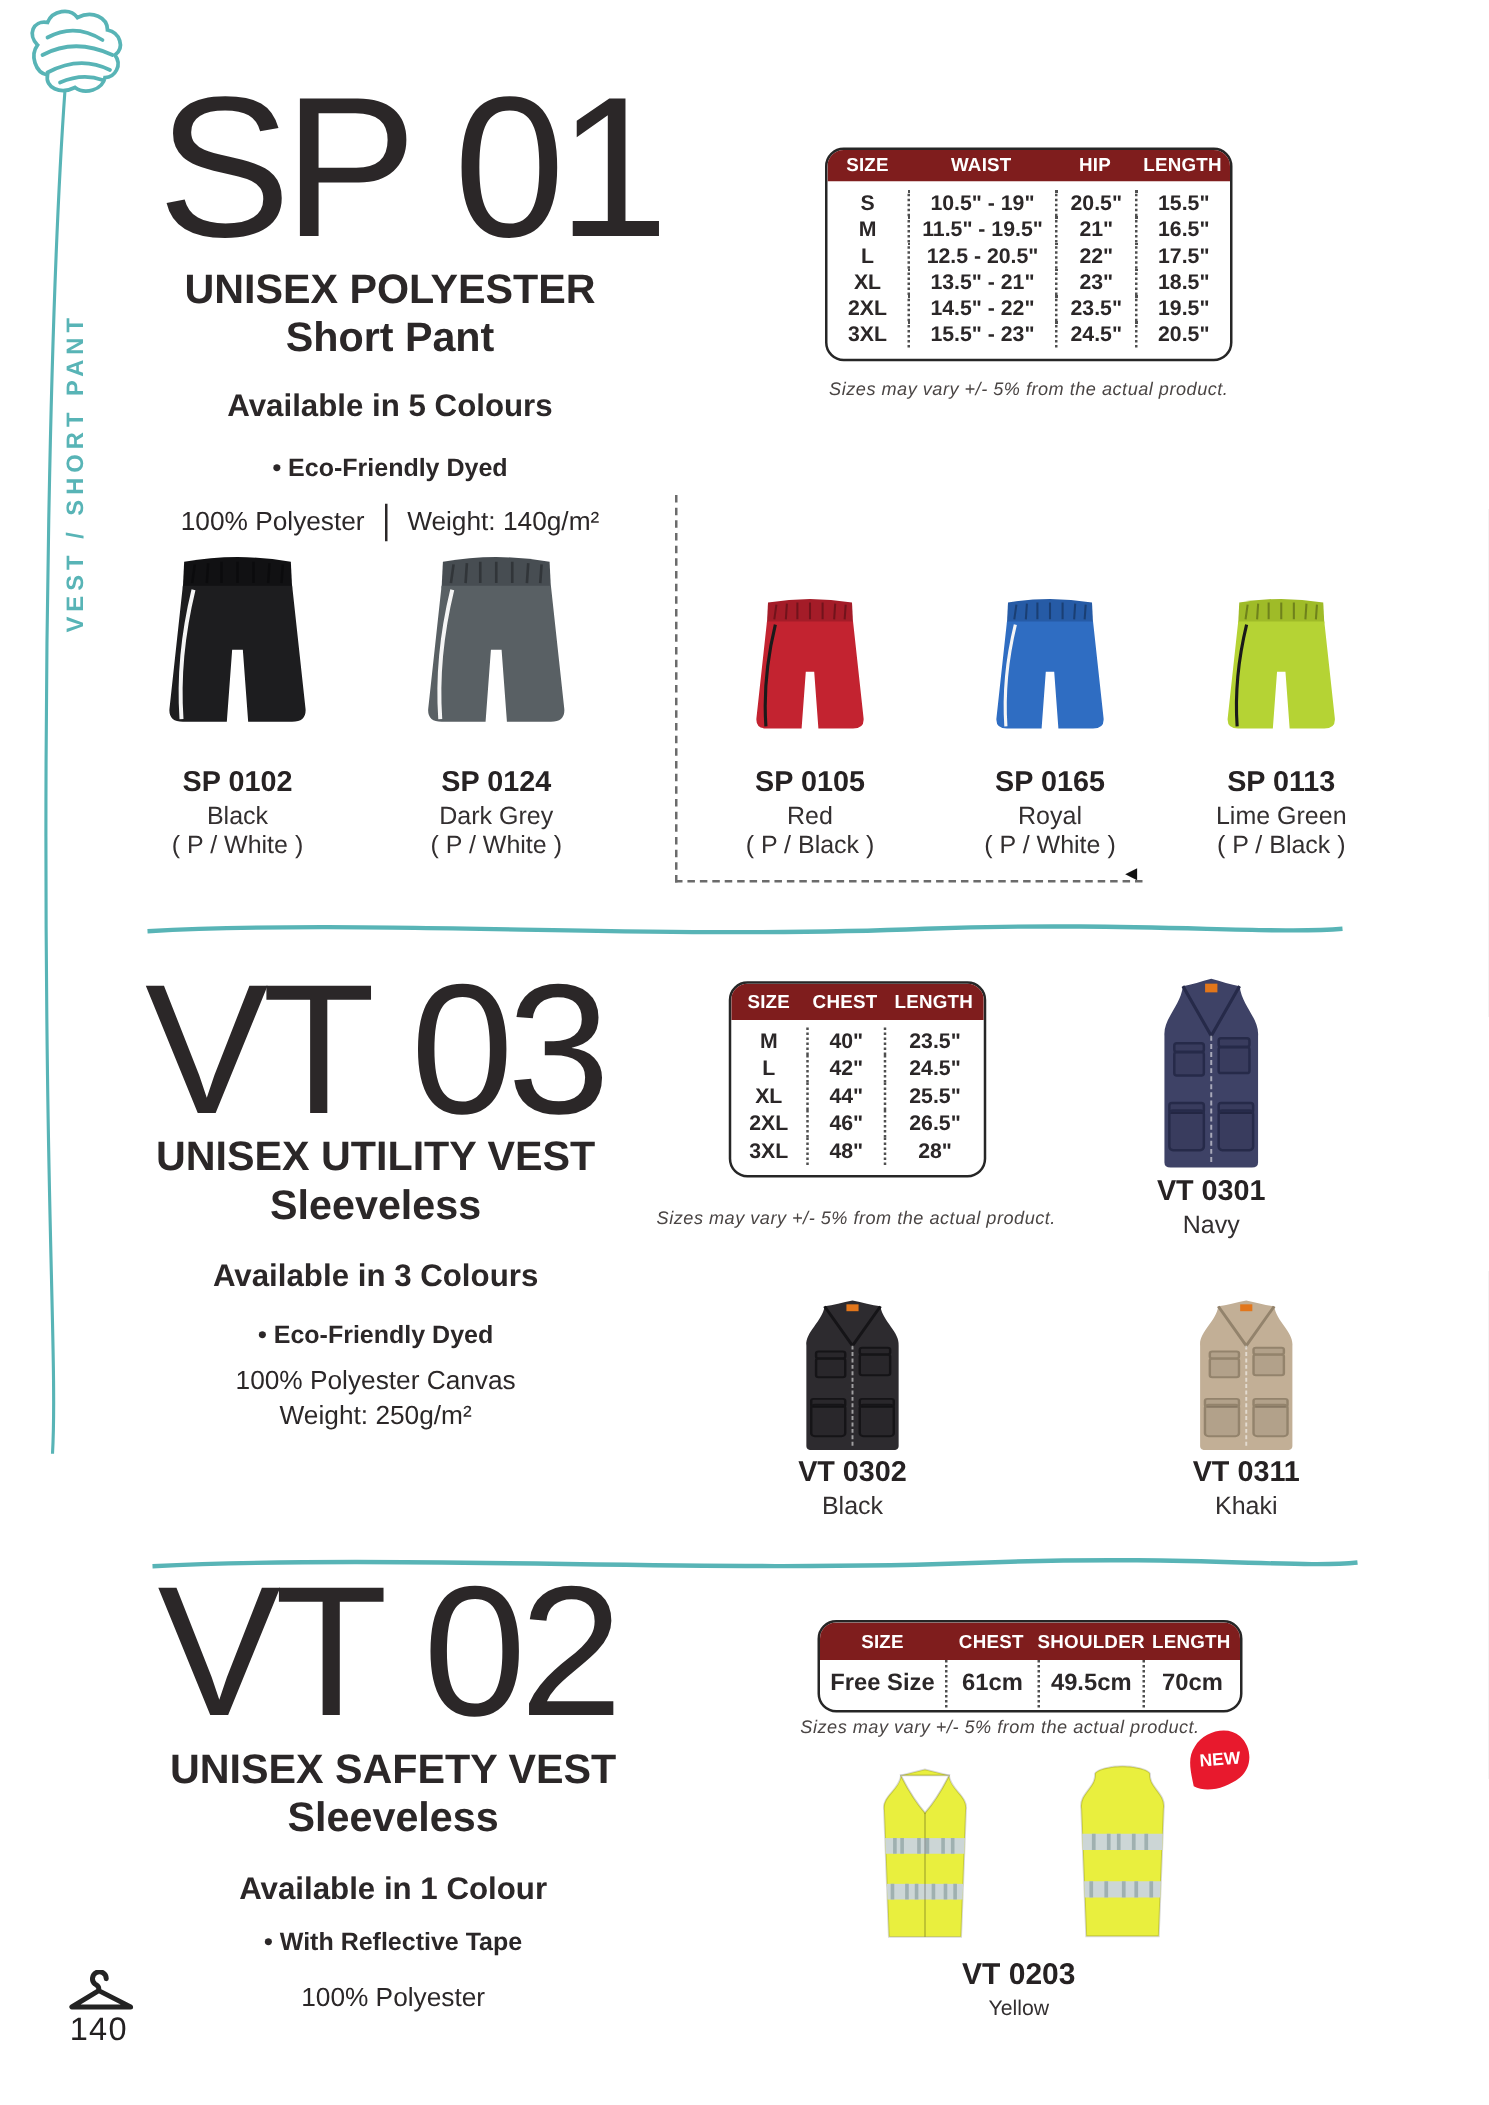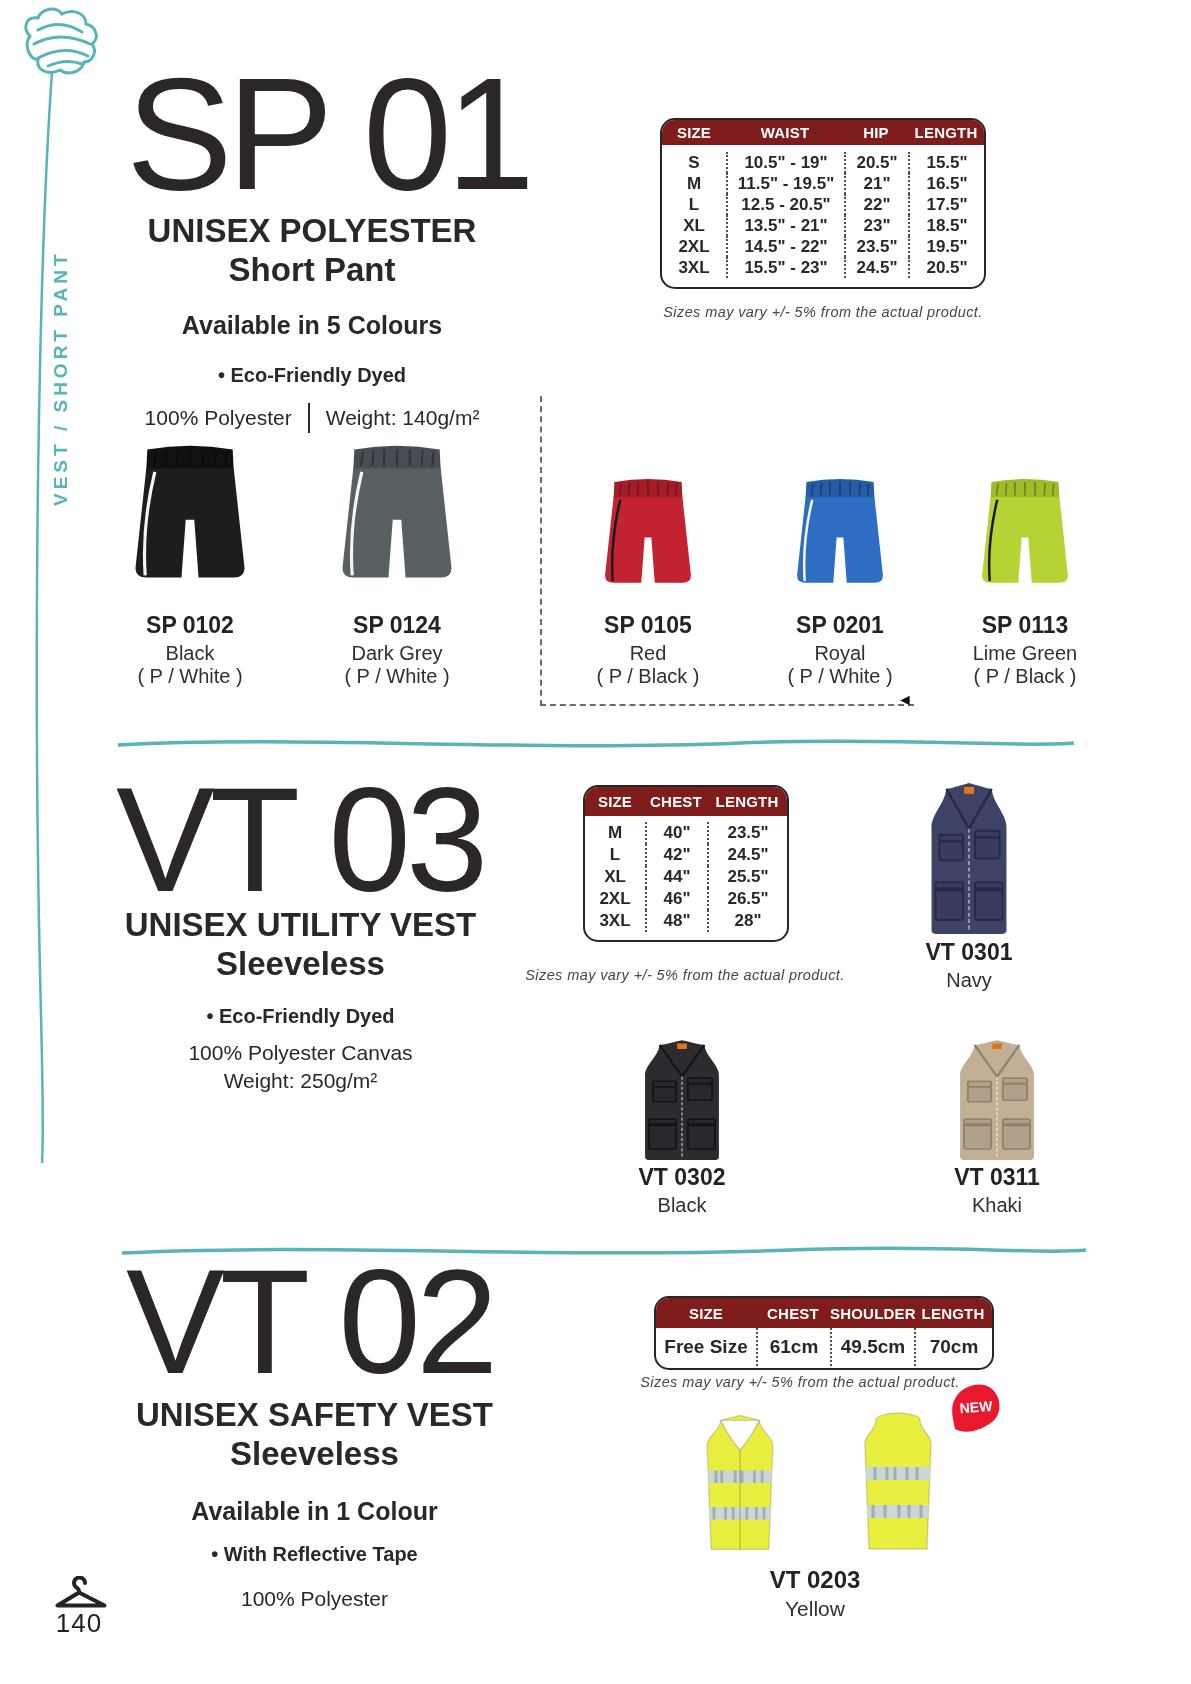--- a/index.html
+++ b/index.html
@@ -98,21 +98,21 @@
   .vzip{stroke:rgba(255,255,255,0.55);stroke-width:1.6;stroke-dasharray:4 2.5;fill:none;}
   .vpockets rect{fill:rgba(0,0,0,0.08);stroke-width:2;}
   .sbody{stroke:rgba(0,0,0,0.15);stroke-width:1.5;}
   .sneck{stroke:rgba(0,0,0,0.18);stroke-width:1.5;}
   .sseam{stroke:rgba(0,0,0,0.2);stroke-width:1.5;fill:none;}
   .ticks{stroke:#9fb0b0;stroke-width:3;fill:none;}
 
   
   .vt02-label{position:absolute;left:715px;top:1566px;width:200px;text-align:center;}
   .vt02-label .pcode{font-size:24px;}
-  .vt02-label .pcolor{font-size:21px;}
+  .vt02-label .pcolor{font-size:17px;}
   .new-badge{position:absolute;left:950px;top:1382px;}
 
   
   .hanger{position:absolute;left:54px;top:1576px;}
   .page-num{position:absolute;left:46px;top:1608px;width:66px;text-align:center;
             font-size:26px;color:#232021;letter-spacing:1px;}
 </style>
 </head>
 <body>
 
@@ -227,21 +227,21 @@
 
   <div class="product shorts-row" style="left:755px;">
     <div class="pimg">
       <svg width="104" height="126" viewBox="0 0 120 150">
         <path d="M20,6 Q60,-1 100,6 L101,26 L19,26 Z" fill="#265ba6"></path>
         <path class="band-ribs" d="M28,8 L26,22 M38,7 L37,22 M48,6 L48,22 M60,6 L60,22 M72,6 L72,22 M84,7 L83,22 M94,8 L93,22"></path>
         <path d="M19,24 L9,116 Q8,126 19,126 L52,126 L56,72 L64,72 L68,126 L101,126 Q112,126 111,116 L101,24 Z" fill="#2f6dc2"></path>
         <path class="piping" d="M27,27 C19,60 16,95 18,124" stroke="#f5f5f5"></path>
       </svg>
     </div>
-    <div class="pcode">SP 0201</div>
+    <div class="pcode">SP 0165</div>
     <div class="pcolor">Royal</div>
     <div class="pvariant">( P / White )</div>
   </div>
 
   <div class="product shorts-row" style="left:940px;">
     <div class="pimg">
       <svg width="104" height="126" viewBox="0 0 120 150">
         <path d="M20,6 Q60,-1 100,6 L101,26 L19,26 Z" fill="#9fbb28"></path>
         <path class="band-ribs" d="M28,8 L26,22 M38,7 L37,22 M48,6 L48,22 M60,6 L60,22 M72,6 L72,22 M84,7 L83,22 M94,8 L93,22"></path>
         <path d="M19,24 L9,116 Q8,126 19,126 L52,126 L56,72 L64,72 L68,126 L101,126 Q112,126 111,116 L101,24 Z" fill="#b5d334"></path>
@@ -251,20 +251,21 @@
     <div class="pcode">SP 0113</div>
     <div class="pcolor">Lime Green</div>
     <div class="pvariant">( P / Black )</div>
   </div>
 
   <div class="big-code" id="vt03-code">VT 03</div>
 
   <div class="info-col" id="col-vt03">
     <div class="ttl">UNISEX UTILITY VEST</div>
     <div class="ttl">Sleeveless</div>
+    <div class="avail">Available in 3 Colours</div>
     <div class="feat">• Eco-Friendly Dyed</div>
     <div class="spec">100% Polyester Canvas</div>
     <div class="spec spec2">Weight: 250g/m²</div>
   </div>
 
   <div class="size-table t2" style="left:583px;top:785px;width:206px;">
     <div class="thead">
       <span>SIZE</span>
       <span>CHEST</span>
       <span>LENGTH</span>

